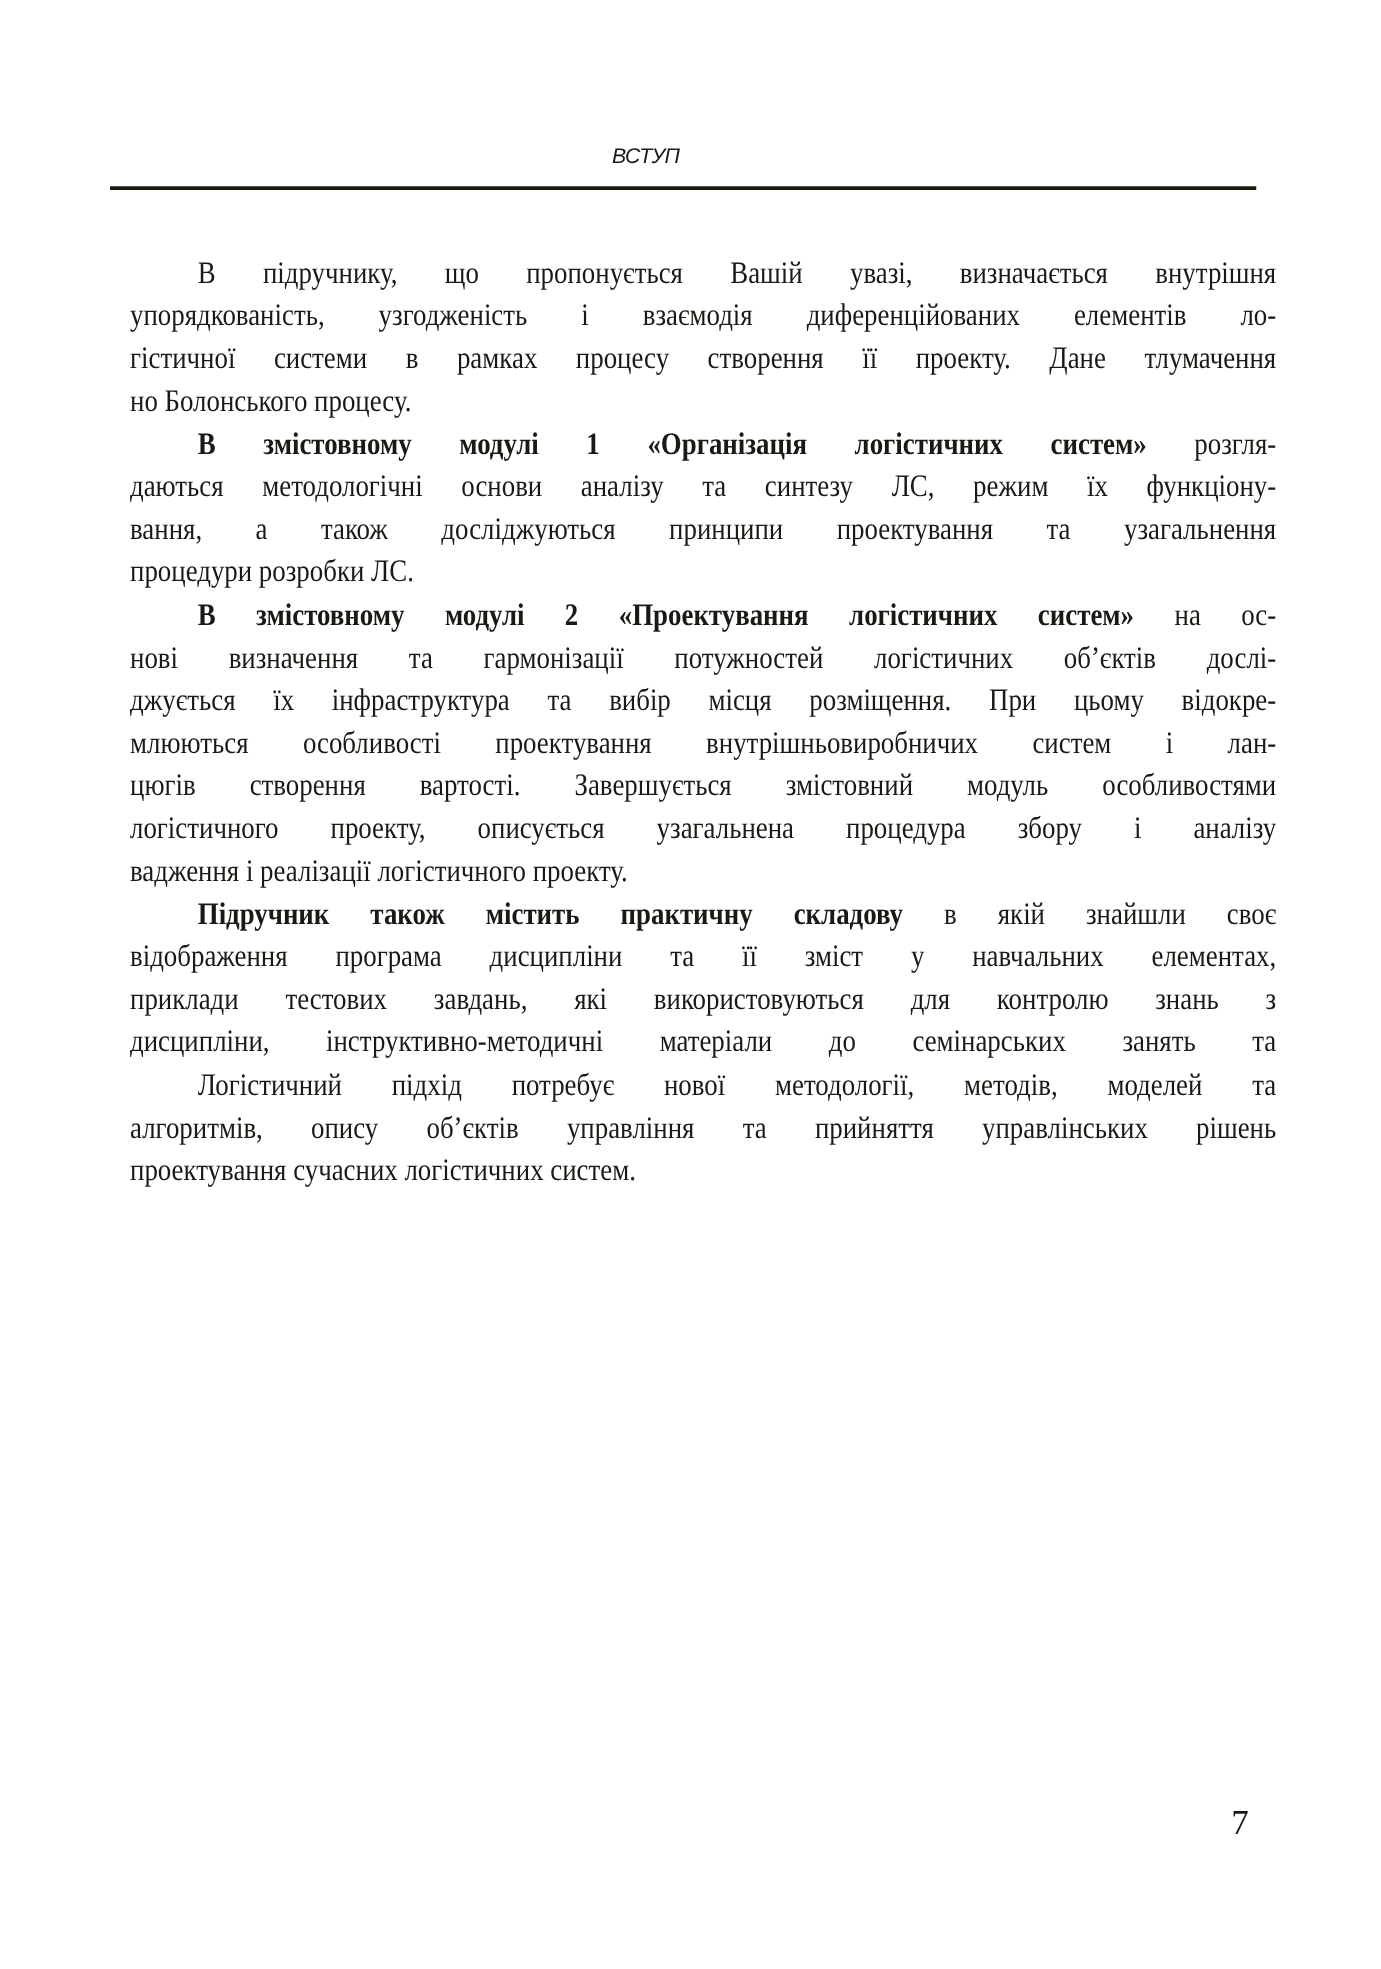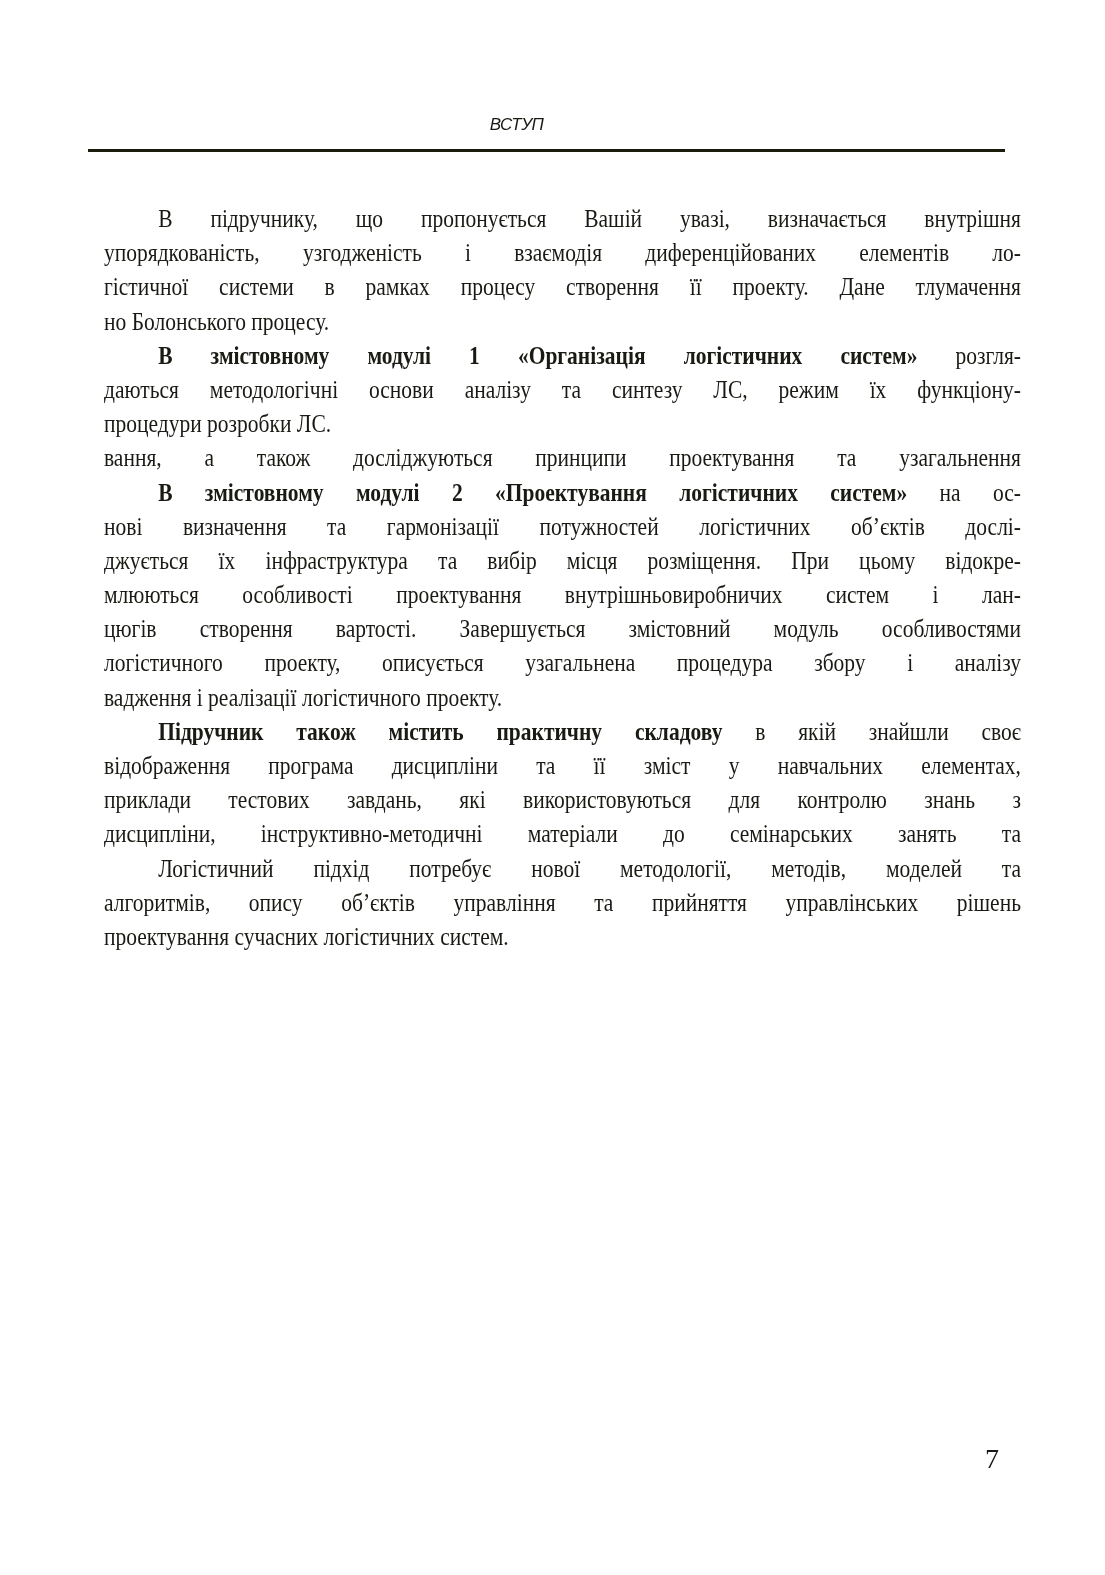--- a/index.html
+++ b/index.html
@@ -89,22 +89,22 @@
   <div>
     <span class="line indent"><span class="line-inner">В підручнику, що пропонується Вашій увазі, визначається внутрішня</span></span>
     <span class="line"><span class="line-inner">упорядкованість, узгодженість і взаємодія диференційованих елементів ло-</span></span>
     <span class="line"><span class="line-inner">гістичної системи в рамках процесу створення її проекту. Дане тлумачення</span></span>
     <span class="line last"><span class="line-inner">но Болонського процесу.</span></span>
   </div>
 
   <div>
     <span class="line indent"><span class="line-inner"><span class="bold">В змістовному модулі 1 «Організація логістичних систем»</span><span> розгля-</span></span></span>
     <span class="line"><span class="line-inner">даються методологічні основи аналізу та синтезу ЛС, режим їх функціону-</span></span>
+    <span class="line"><span class="line-inner">вання, а також досліджуються принципи проектування та узагальнення</span></span>
     <span class="line last"><span class="line-inner">процедури розробки ЛС.</span></span>
-    <span class="line"><span class="line-inner">вання, а також досліджуються принципи проектування та узагальнення</span></span>
   </div>
 
   <div>
     <span class="line indent"><span class="line-inner"><span class="bold">В змістовному модулі 2 «Проектування логістичних систем»</span><span> на ос-</span></span></span>
     <span class="line"><span class="line-inner">нові визначення та гармонізації потужностей логістичних об’єктів дослі-</span></span>
     <span class="line"><span class="line-inner">джується їх інфраструктура та вибір місця розміщення. При цьому відокре-</span></span>
     <span class="line"><span class="line-inner">млюються особливості проектування внутрішньовиробничих систем і лан-</span></span>
     <span class="line"><span class="line-inner">цюгів створення вартості. Завершується змістовний модуль особливостями</span></span>
     <span class="line"><span class="line-inner">логістичного проекту, описується узагальнена процедура збору і аналізу</span></span>
     <span class="line last"><span class="line-inner">вадження і реалізації логістичного проекту.</span></span>

